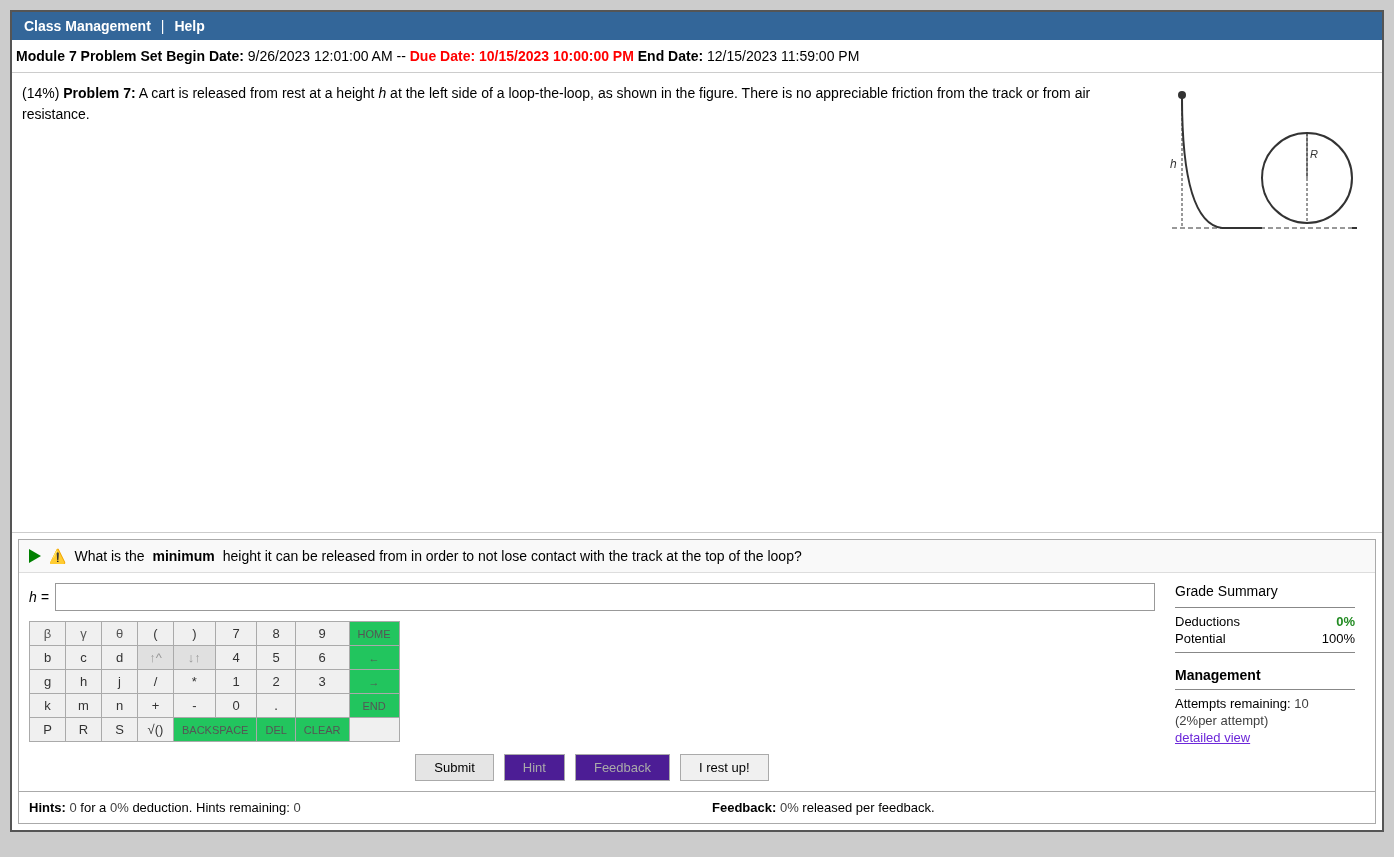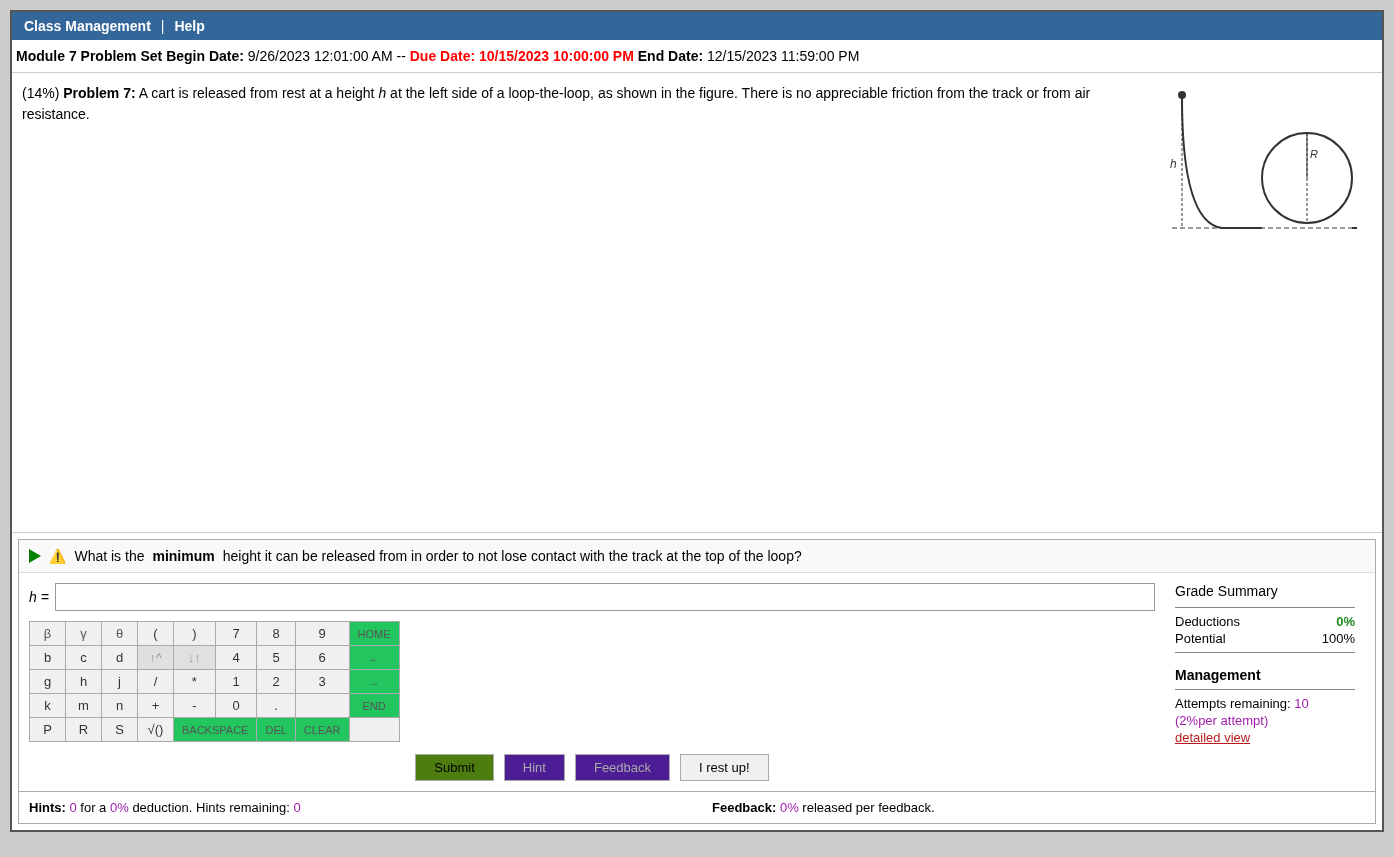--- a/index.html
+++ b/index.html
@@ -148,21 +148,21 @@
       background: #f0f0f0;
       cursor: pointer;
       font-size: 13px;
     }
     .btn.disabled {
       background: #4c1d95;
       color: #aaa;
       cursor: default;
     }
     .btn.primary {
-      background: #4d7c0f;
+      background: #e5e5e5;
     }
     .grade-summary {
       width: 200px;
       padding: 0 10px;
     }
     .grade-summary h3 {
       font-size: 14px;
       font-weight: normal;
       margin-bottom: 8px;
     }
@@ -179,22 +179,22 @@
     }
     .submissions-section h3 {
       font-size: 14px;
       font-weight: bold;
       margin-bottom: 4px;
     }
     .submissions-section .line {
       font-size: 13px;
       margin-bottom: 2px;
     }
-    .orange { color: #a21caf; }
-    .link-blue { color: #b91c1c; cursor: pointer; }
+    .orange { color: #404040; }
+    .link-blue { color: #6d28d9; cursor: pointer; }
     .hints-feedback-bar {
       display: flex;
       padding: 8px 10px;
       border-top: 1px solid #aaa;
       font-size: 13px;
       gap: 30px;
     }
     .hints-section { flex: 1; }
     .feedback-section { flex: 1; }
     .divider { border-top: 1px solid #888; margin: 6px 0; }

